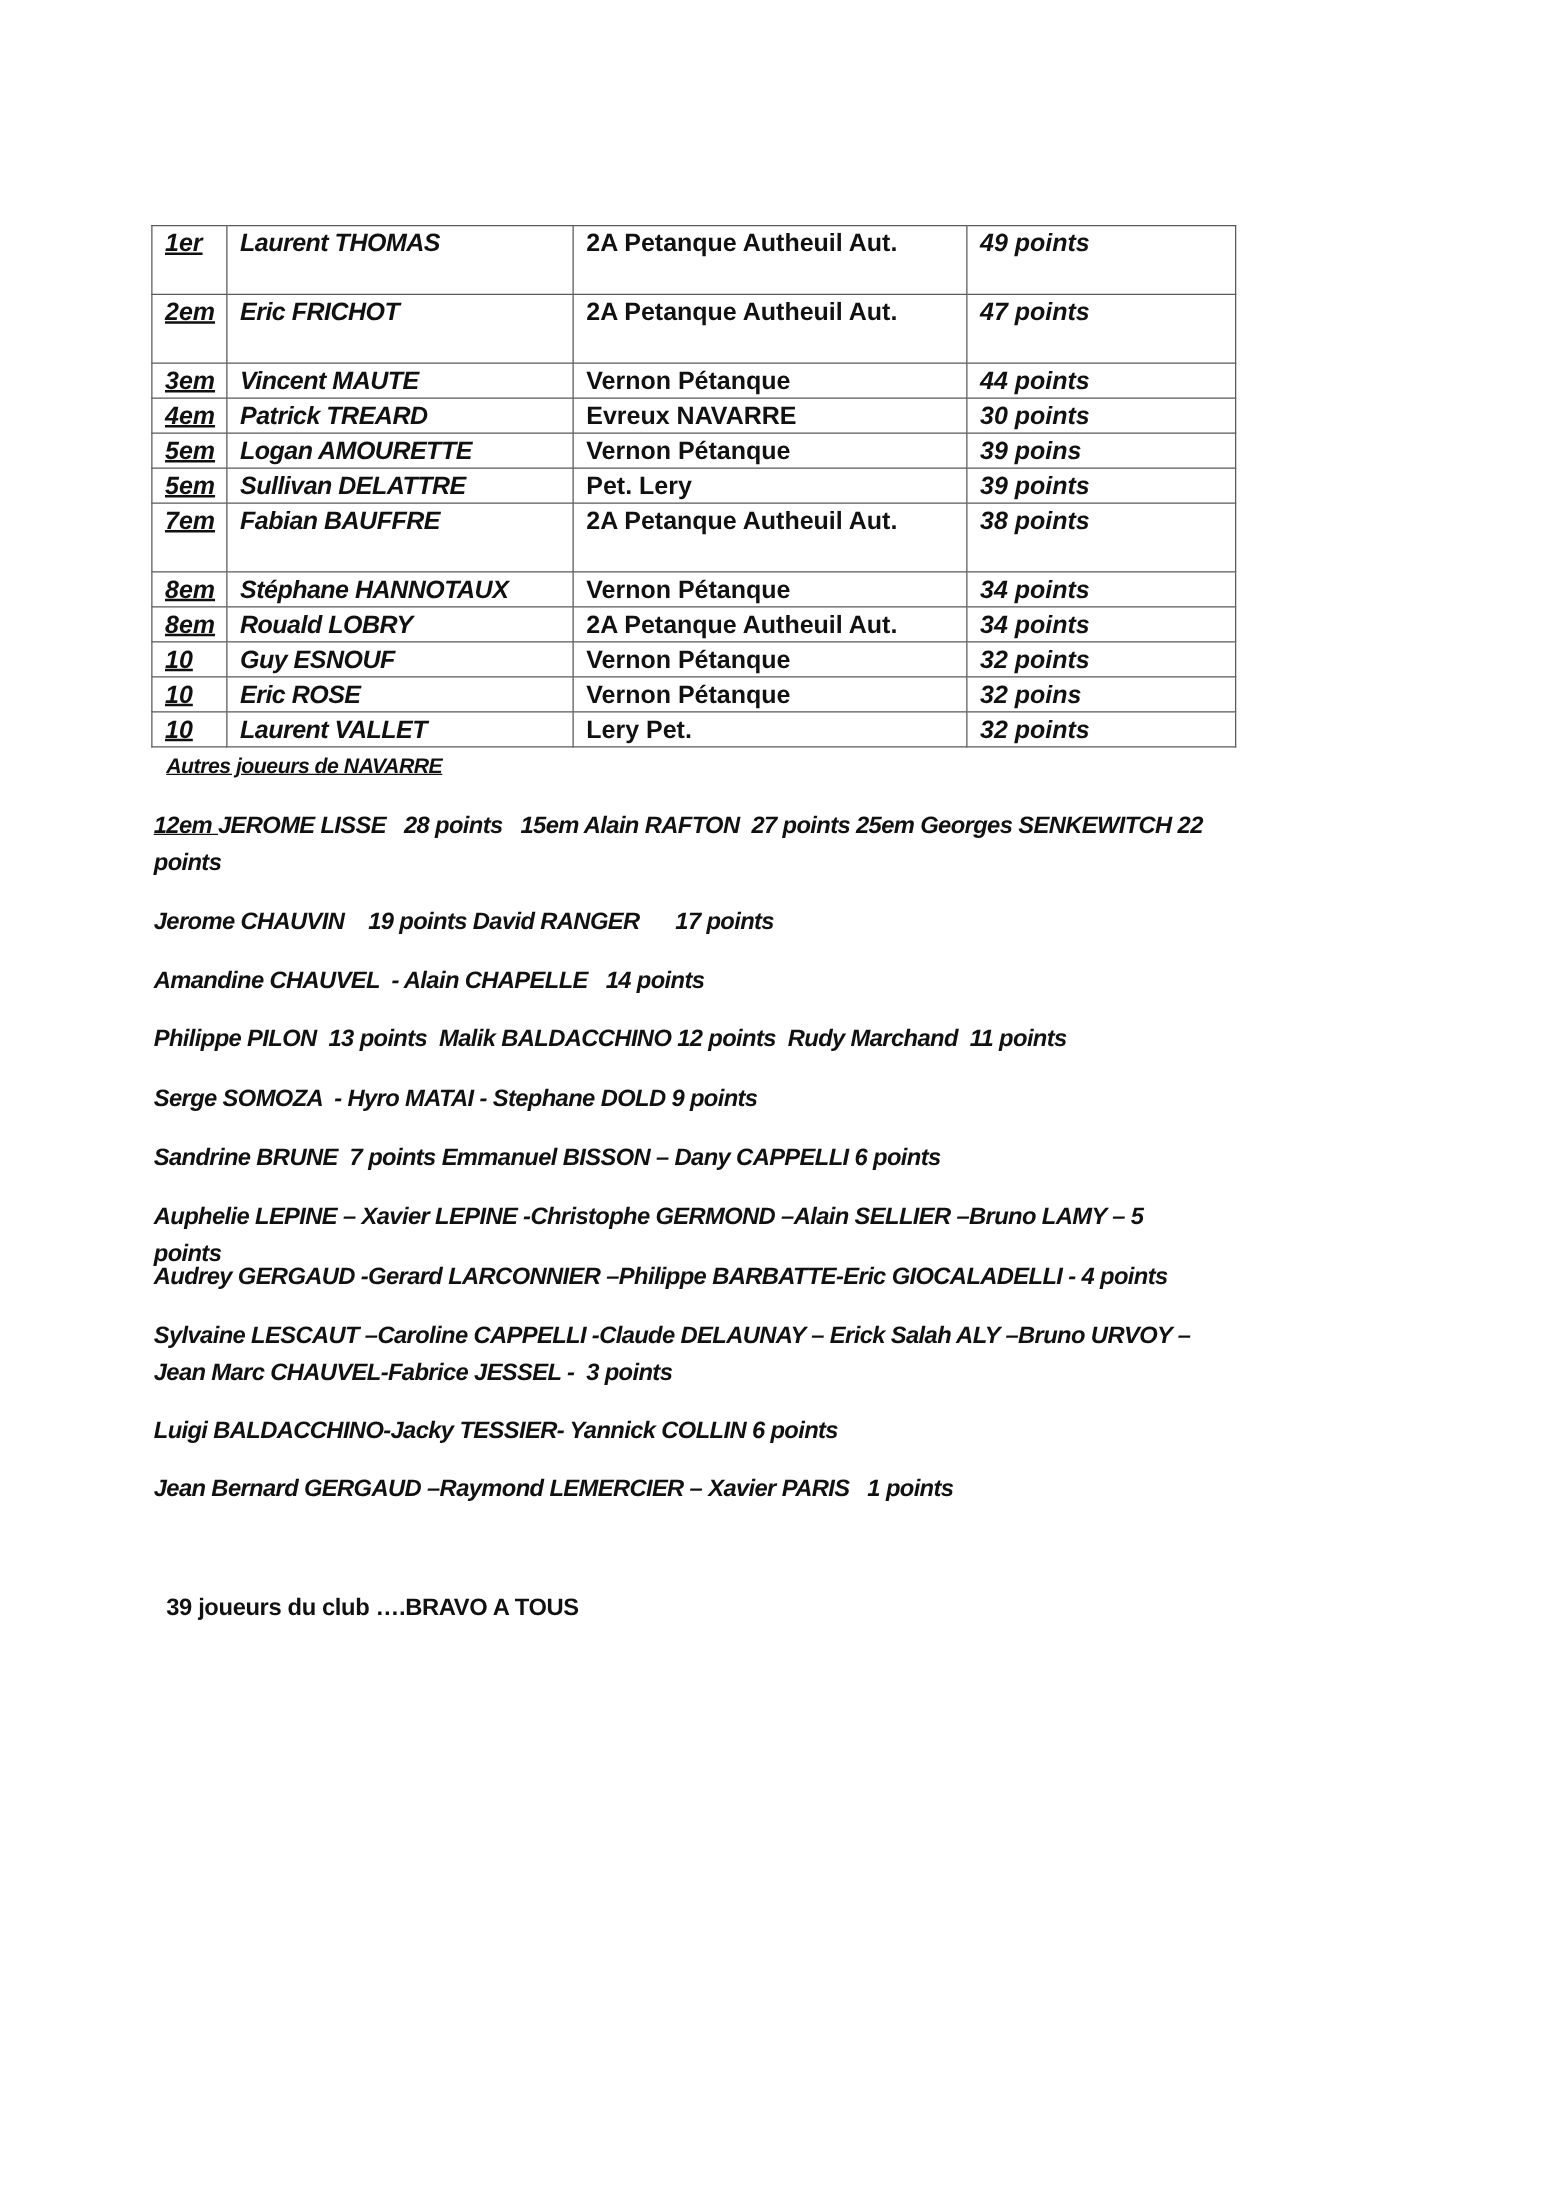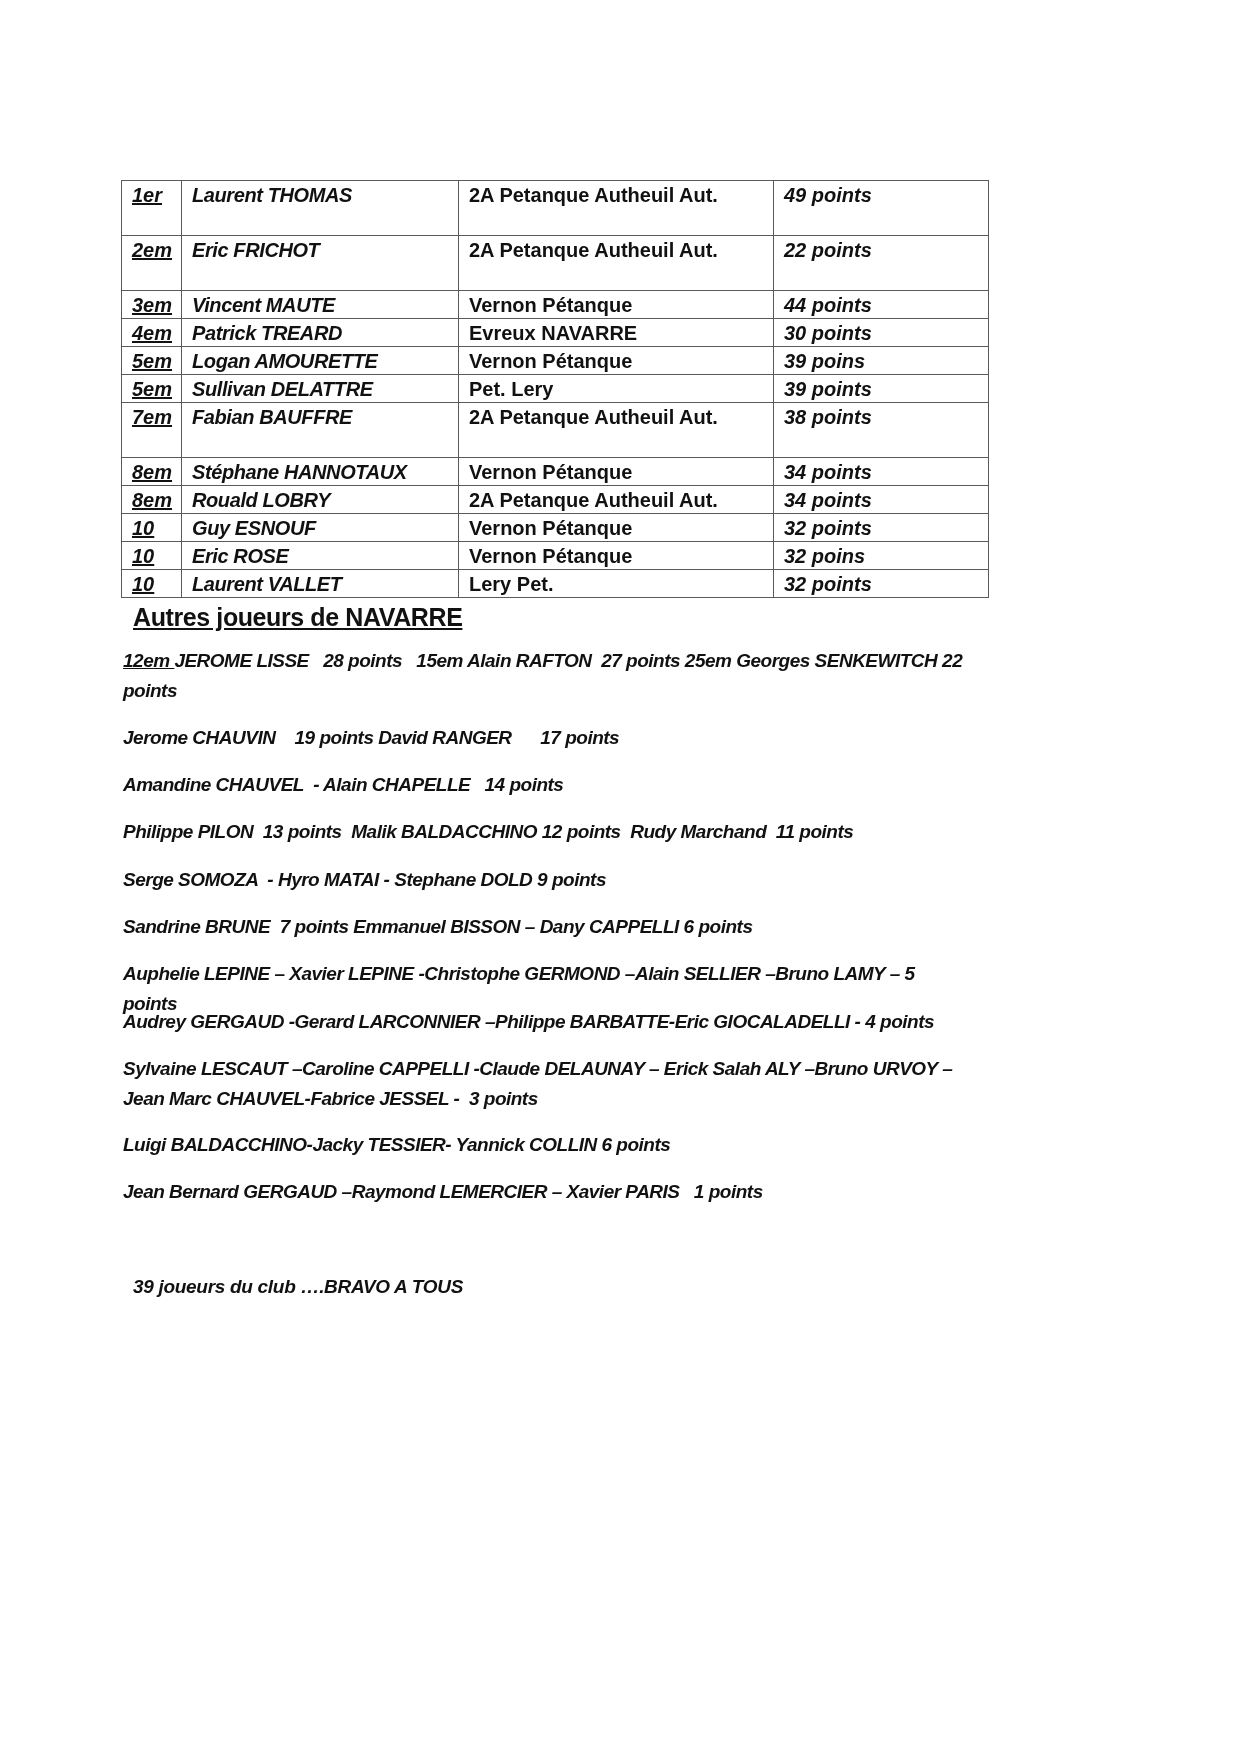--- a/index.html
+++ b/index.html
@@ -15,27 +15,27 @@
     table.rank col.c1 { width: 60px; }
     table.rank col.c2 { width: 277px; }
     table.rank col.c3 { width: 315px; }
     table.rank col.c4 { width: 215px; }
     td.rk { font-style: italic; text-decoration: underline; }
     td.nm { font-style: italic; letter-spacing: -0.4px; }
     td.cl { font-style: normal; }
     td.pt { font-style: italic; }
     tr.tall td { height: 51px; }
     tr.short td { height: 24px; }
-    .section { position: absolute; left: 133px; top: 603px; font-size: 25px; font-weight: bold;
-               text-decoration: underline; letter-spacing: -0.4px; }
+    .section { position: absolute; left: 133px; top: 603px; font-size: 17px; font-weight: bold;
+               font-style: italic; text-decoration: underline; letter-spacing: -0.4px; }
     .para { position: absolute; left: 123px; width: 840px; font-size: 19px; font-weight: bold;
             font-style: italic; line-height: 30px; letter-spacing: -0.5px; white-space: pre-wrap; }
     .u { text-decoration: underline; }
     .footer { position: absolute; left: 133px; top: 1276px; font-size: 19px; font-weight: bold;
-              font-style: italic; letter-spacing: -0.3px; }
+              letter-spacing: -0.3px; }
   </style>
 </head>
 <body>
 
 <div class="page">
 
 
   <table class="rank">
     <colgroup>
         <col class="c1">
@@ -47,21 +47,21 @@
       <tr class="tall">
         <td class="rk">1er</td>
         <td class="nm">Laurent THOMAS</td>
         <td class="cl">2A Petanque Autheuil Aut.</td>
         <td class="pt">49 points</td>
       </tr>
       <tr class="tall">
         <td class="rk">2em</td>
         <td class="nm">Eric FRICHOT</td>
         <td class="cl">2A Petanque Autheuil Aut.</td>
-        <td class="pt">22 points</td>
+        <td class="pt">47 points</td>
       </tr>
       <tr class="short">
         <td class="rk">3em</td>
         <td class="nm">Vincent MAUTE</td>
         <td class="cl">Vernon Pétanque</td>
         <td class="pt">44 points</td>
       </tr>
       <tr class="short">
         <td class="rk">4em</td>
         <td class="nm">Patrick TREARD</td>

